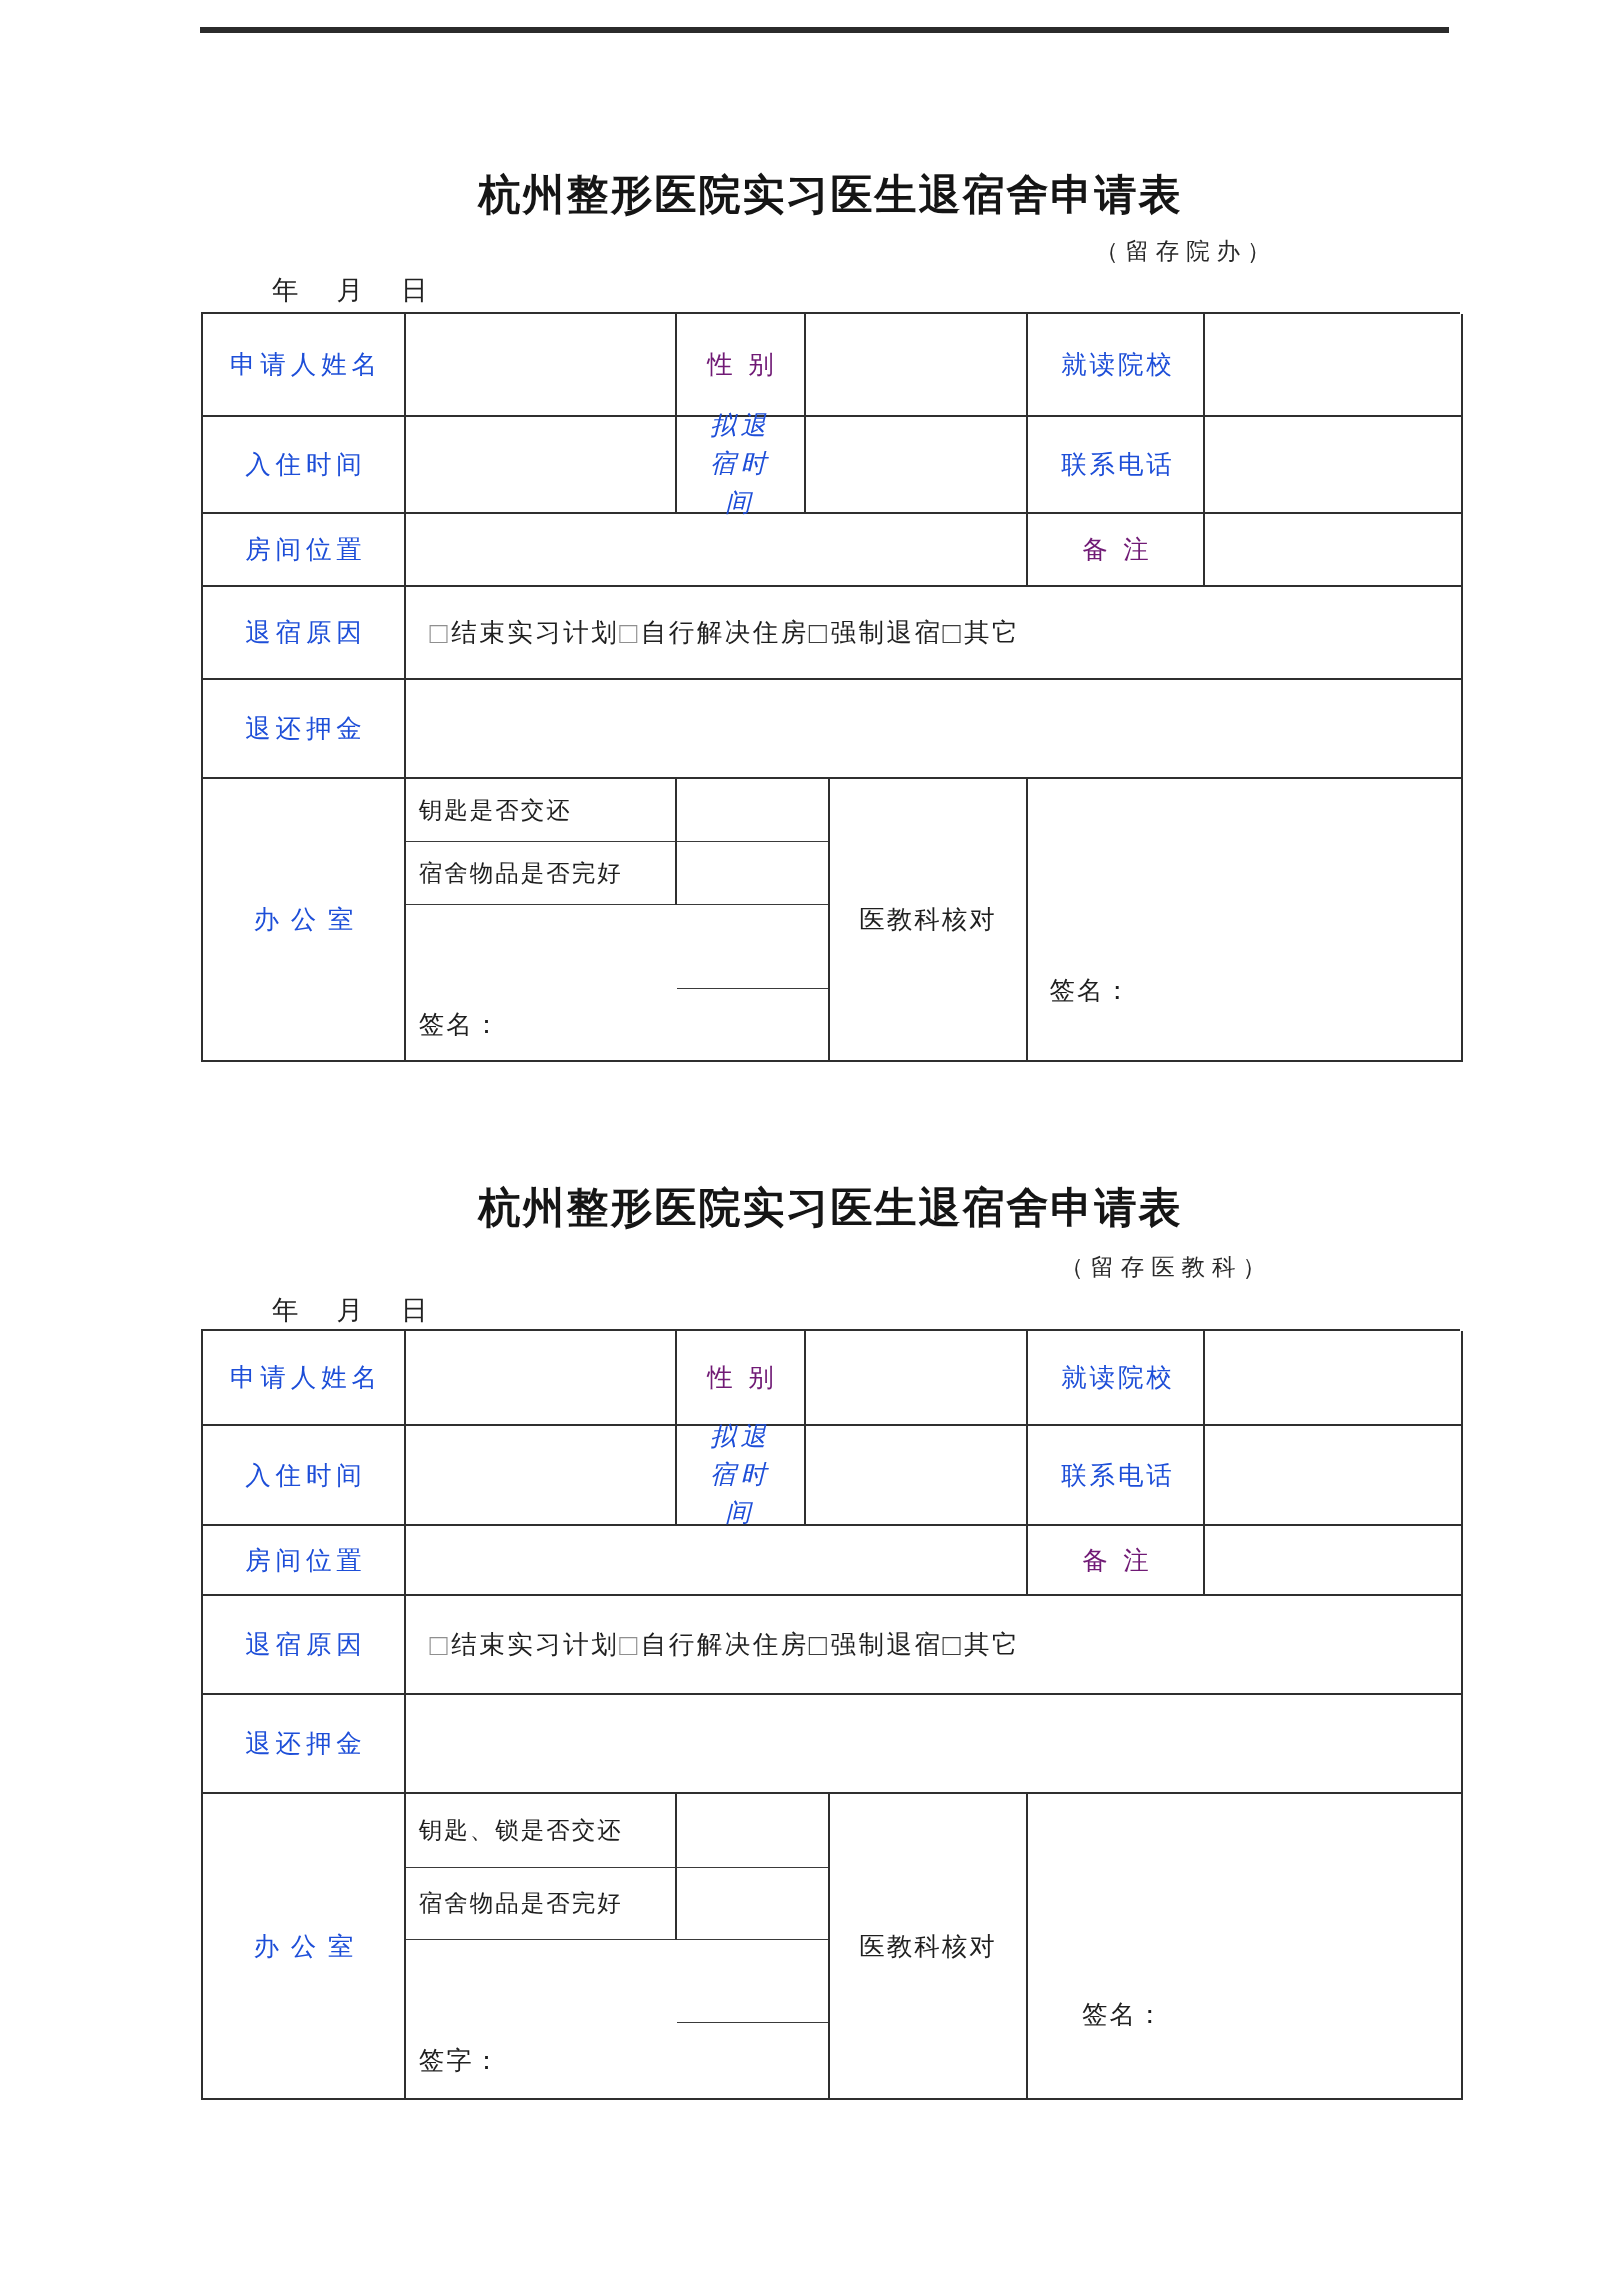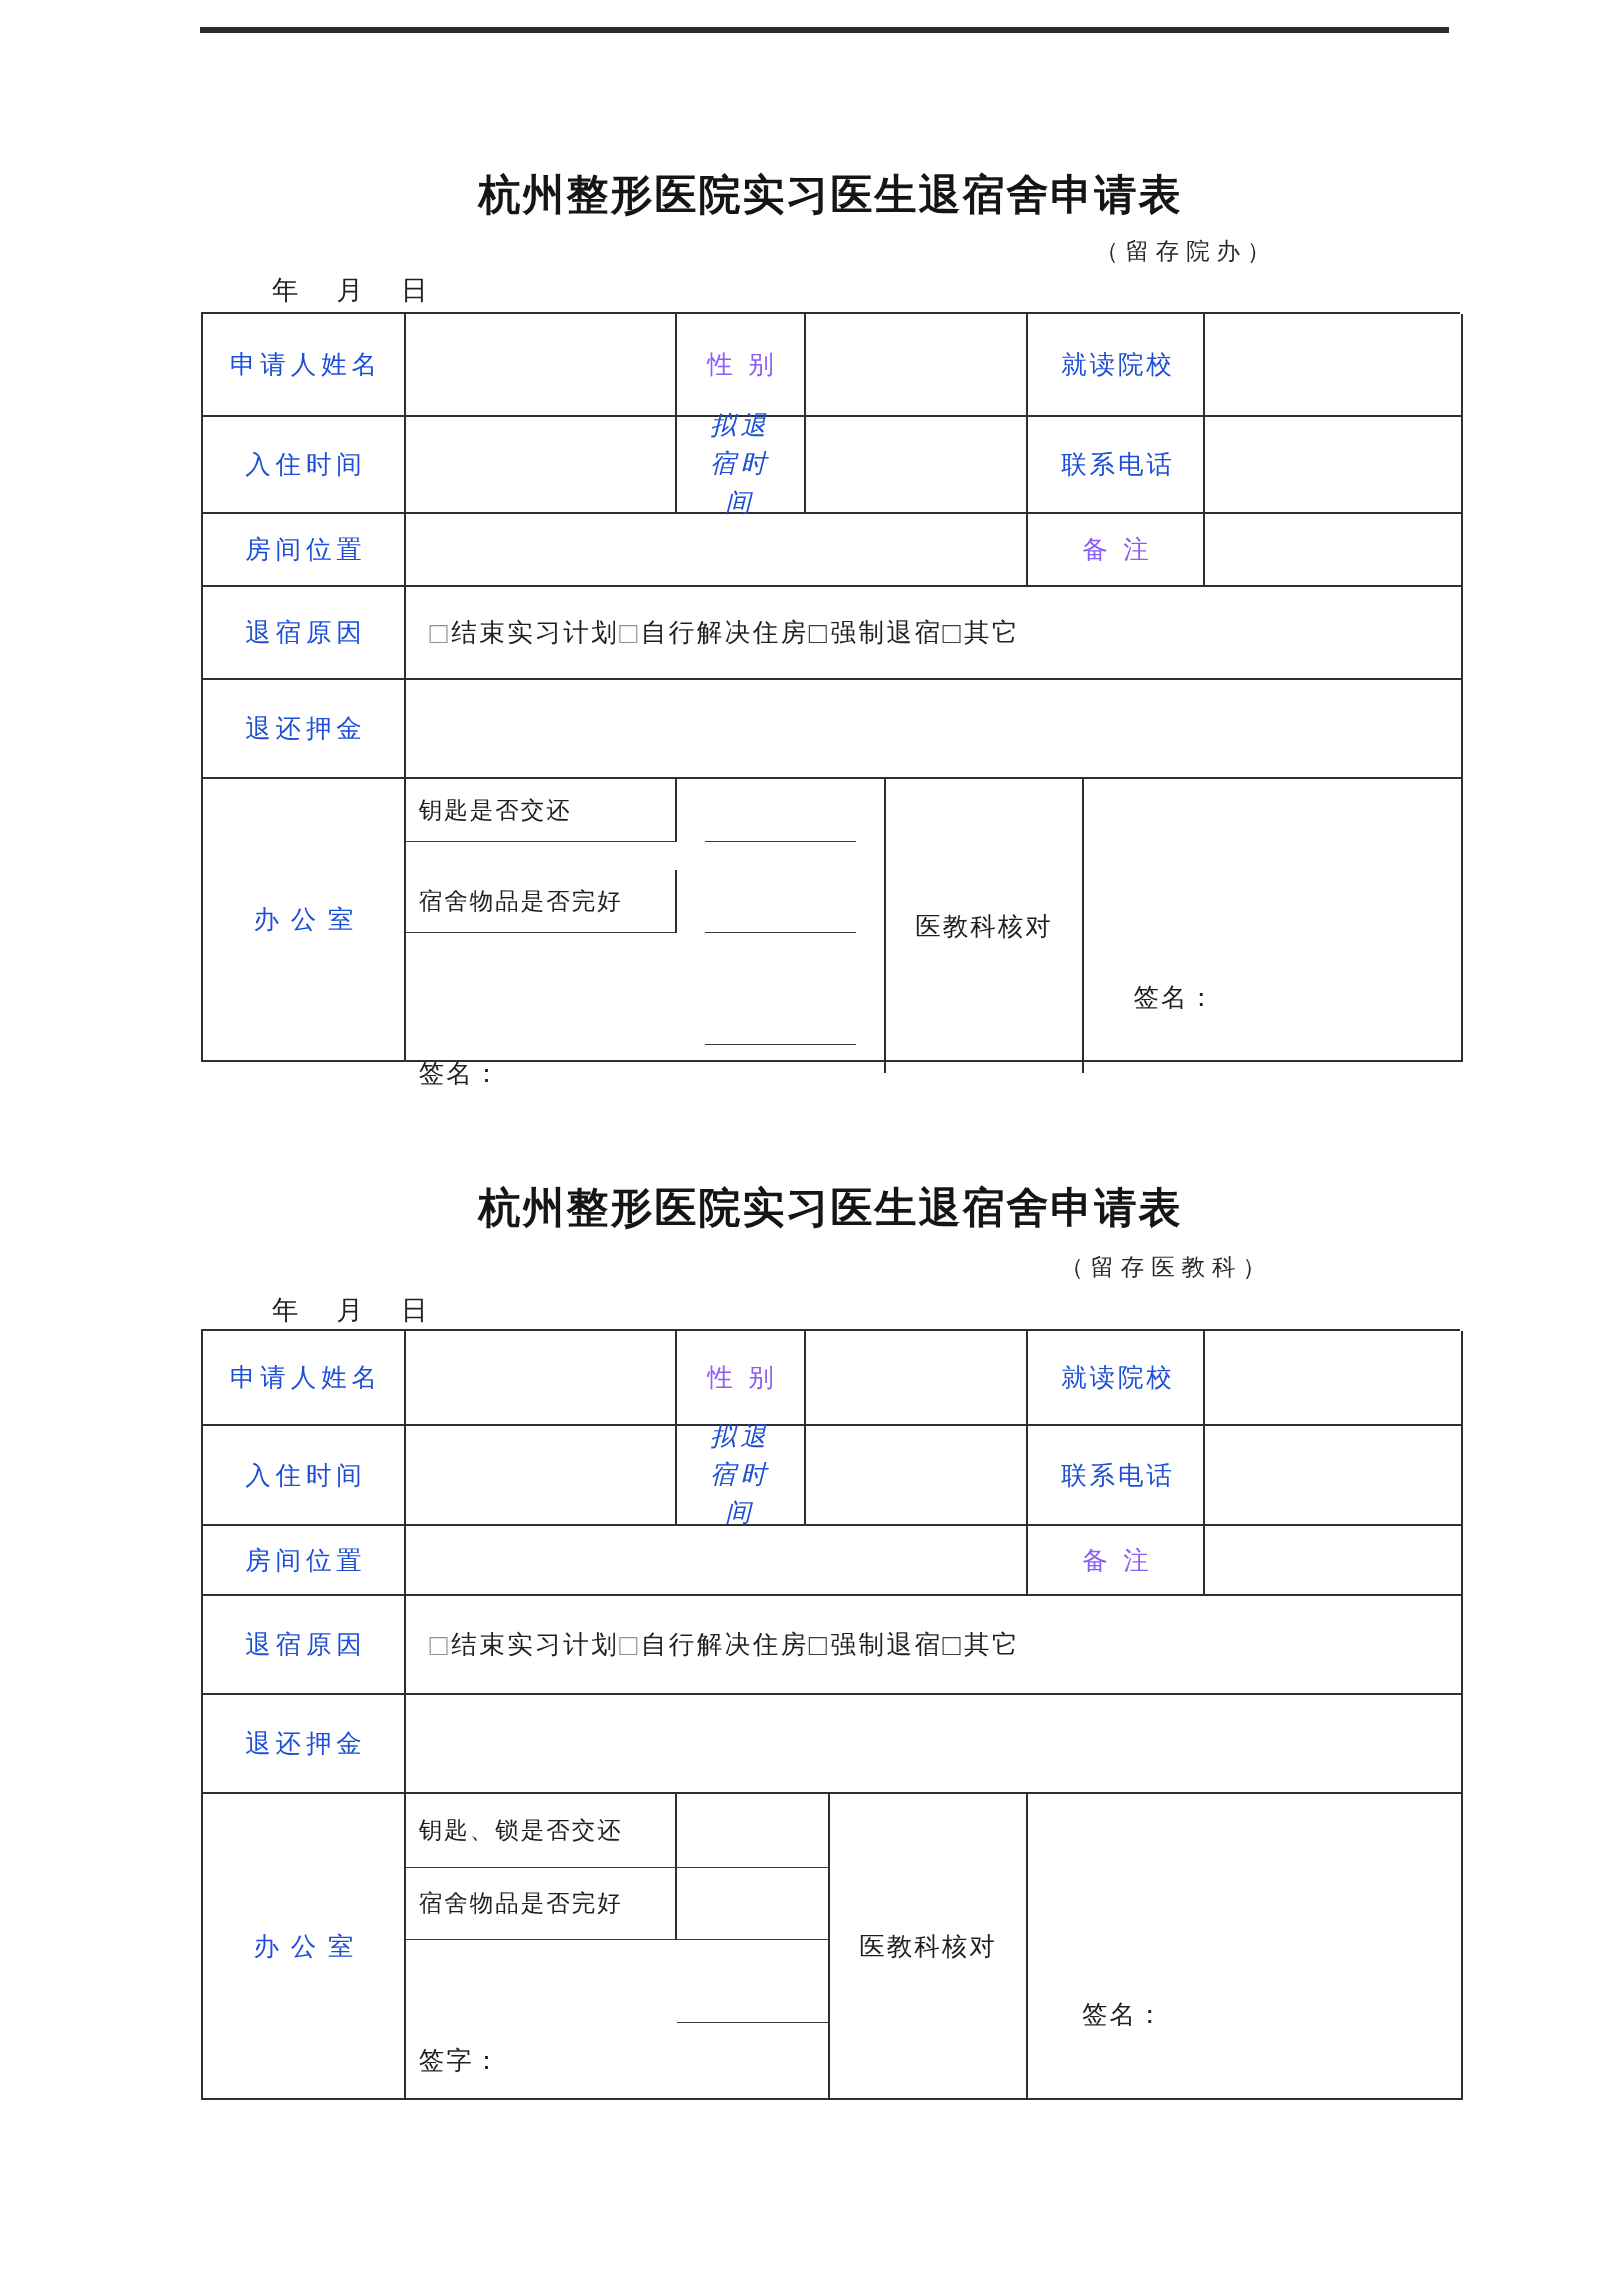--- a/index.html
+++ b/index.html
@@ -49,35 +49,35 @@
   .ftable > div{
     border-right:2px solid #2f2f2f;
     border-bottom:2px solid #2f2f2f;
     box-sizing:border-box;
     display:flex;align-items:center;justify-content:center;
     min-width:0;min-height:0;
   }
   .span3{grid-column:span 3;}
   .span5{grid-column:span 5;}
   .lbl{font-size:25.5px;letter-spacing:4.9px;text-indent:4.9px;text-align:center;color:#1d4ed8;}
-  .lbl-wide{font-size:25.5px;letter-spacing:15.7px;text-indent:15.7px;text-align:center;color:#8b5cf6;}
+  .lbl-wide{font-size:25.5px;letter-spacing:15.7px;text-indent:15.7px;text-align:center;color:#701a75;}
   .wrap3{width:88px;line-height:1.5;text-align:center;text-indent:0;font-style:italic;}
   
   .opts{justify-content:flex-start !important;padding-left:23.5px;}
   .opt{display:inline-flex;align-items:center;font-size:25.5px;letter-spacing:2.5px;color:#1f1f1f;white-space:nowrap;}
   .optbox{font-size:30px;line-height:1;margin-right:1px;color:#3c3c3c;font-weight:normal;}
   .optbox.heavy{color:#8f8f8f;font-weight:bold;}
   
   .office-wrap{padding:0;display:block !important;}
   .ogrid{
     display:grid;height:100%;width:100%;
     grid-template-columns:271px 151px 200px 1fr;
     box-sizing:border-box;
   }
-  .og1{grid-template-rows:63px 63px 84px 1fr;gap:28px;}
+  .og1{grid-template-rows:63px 63px 84px 1fr;}
   .og2{grid-template-rows:74px 72px 83px 1fr;}
   .ogrid > div{box-sizing:border-box;display:flex;align-items:center;min-width:0;min-height:0;}
   .oq{border-right:2px solid #2f2f2f;border-bottom:1px solid #3a3a3a;
       font-size:23.5px;letter-spacing:2px;padding-left:12.7px;line-height:1.45;color:#1f1f1f;}
   .oa{border-bottom:1px solid #3a3a3a;}
   .osign{grid-column:1 / 3;font-size:25.5px;letter-spacing:2px;padding-left:12.7px;align-items:center;color:#1f1f1f;}
   .overify{
     grid-column:3 / 4;grid-row:1 / 5;
     border-left:2px solid #2f2f2f;border-right:2px solid #2f2f2f;
     justify-content:center;font-size:25.5px;letter-spacing:2px;text-align:center;color:#1f1f1f;

